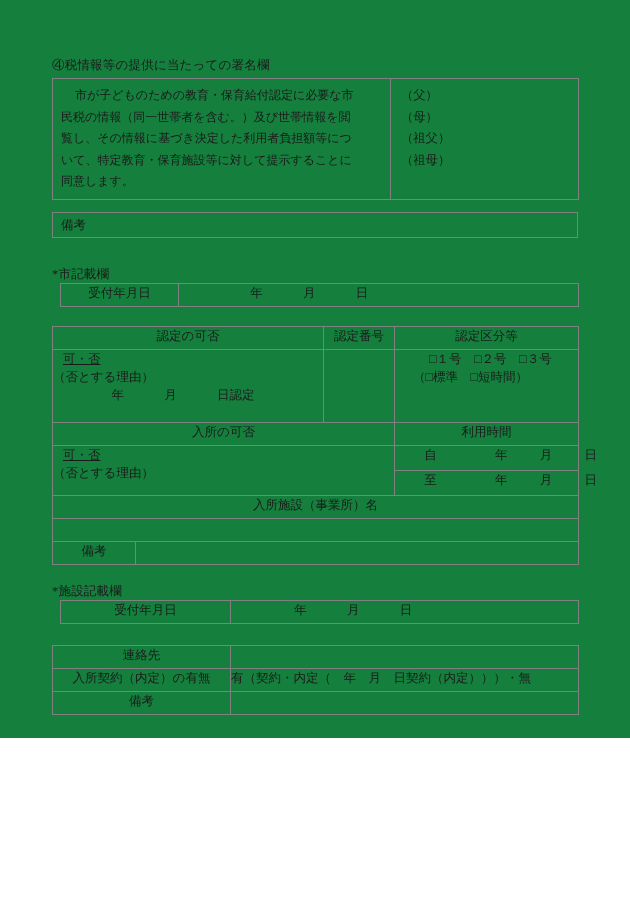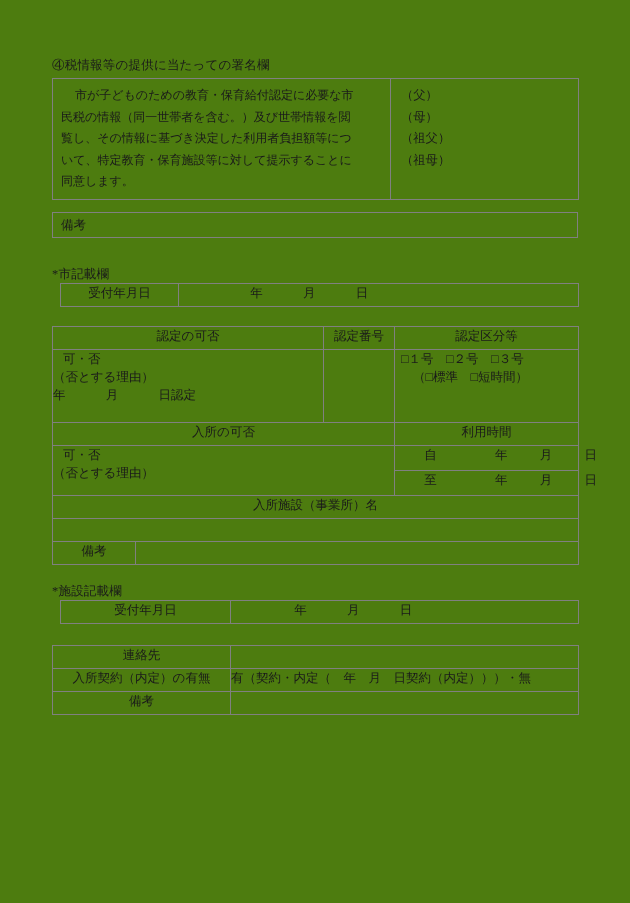--- a/index.html
+++ b/index.html
@@ -13,22 +13,22 @@
     height: 903px;
     position: relative;
     font-family: "Liberation Serif", "DejaVu Serif", serif;
     color: #1a1a1a;
     -webkit-font-smoothing: antialiased;
   }
   .page {
     position: absolute;
     left: 0; top: 0;
     width: 630px;
-    height: 903px;
-    background: #4d7c0f;
+    height: 738px;
+    background: #15803d;
     overflow: hidden;
   }
 
   
   .heading {
     position: absolute;
     font-size: 12.5px;
     line-height: 16px;
     letter-spacing: 0.2px;
     white-space: nowrap;
@@ -78,22 +78,22 @@
     line-height: 18px;
     padding: 3px 6px 3px 8px;
   }
 
   .nowrap { white-space: nowrap; }
   .spacer-sm { display:inline-block; width: 18px; }
   .spacer-md { display:inline-block; width: 26px; }
   .spacer-lg { display:inline-block; width: 34px; }
 
   .row-line { display: block; white-space: nowrap; }
-  .pad-l { padding-left: 10px; }
-  .ta-r { text-align: left; padding-right: 10px; }
+  .pad-l { padding-left: 10px; text-decoration: underline; }
+  .ta-r { text-align: center; padding-right: 10px; }
 </style>
 </head>
 <body>
 
 <div class="page">
 
   <div class="heading" style="left:52px; top:57px;">④税情報等の提供に当たっての署名欄</div>
 
   <table class="tbl" style="left:52px; top:78px; width:526px;">
     <colgroup>
@@ -172,21 +172,21 @@
         <span class="row-line ta-r">
           <span>年</span>
           <span class="spacer-lg"></span>
           <span>月</span>
           <span class="spacer-lg"></span>
           <span>日認定</span>
         </span>
       </td>
       <td></td>
       <td class="cell-pad lft">
-        <span class="row-line" style="padding-left:6px;">□１号　□２号　□３号</span>
+        <span class="row-line" style="padding-left:6px;margin-left:28px;">□１号　□２号　□３号</span>
         <span class="row-line" style="padding-left:18px;">（□標準　□短時間）</span>
       </td>
     </tr>
 
     <tr>
       <td class="cell-pad ctr" colspan="4" style="height:22px;">入所の可否</td>
       <td class="cell-pad ctr">利用時間</td>
     </tr>
 
     <tr>

